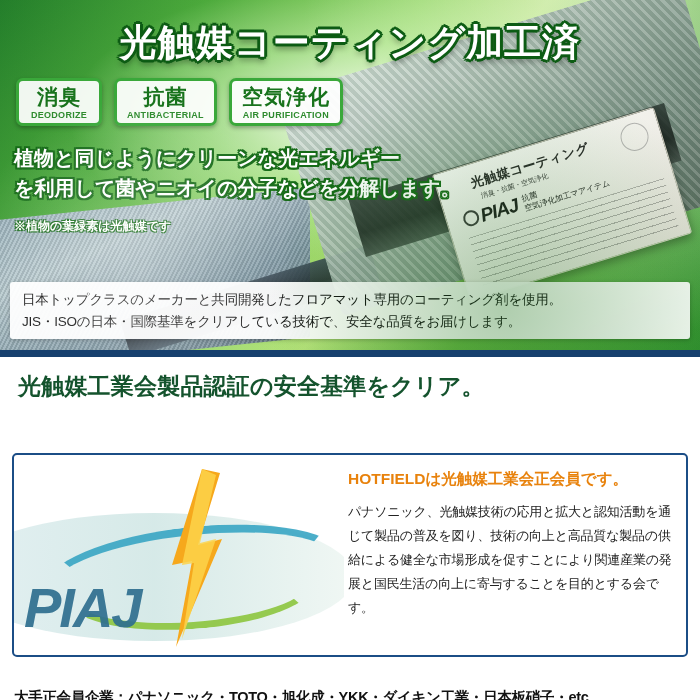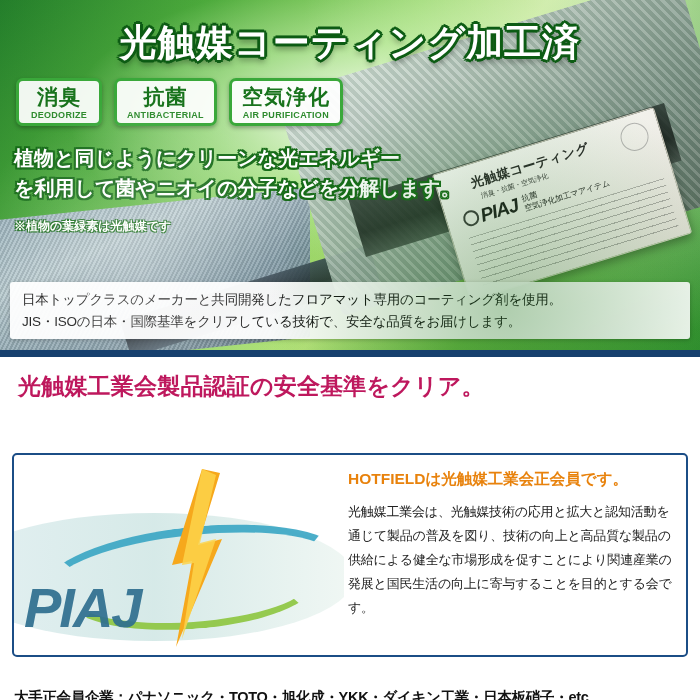--- a/index.html
+++ b/index.html
@@ -224,21 +224,21 @@
     position: absolute;
     left: 0; top: 357px;
     width: 700px; height: 343px;
     background: #ffffff;
   }
   .lead {
     position: absolute;
     left: 18px; top: 12px;
     font-size: 23px;
     font-weight: bold;
-    color: #be185d;
+    color: #14532d;
     line-height: 1.55;
     letter-spacing: 0.2px;
     text-align: center;
   }
 
   
   .piaj-card {
     position: absolute;
     left: 12px; top: 96px;
     width: 676px; height: 204px;
@@ -391,20 +391,20 @@
         <div class="swoosh2"></div>
         <div class="swoosh3"></div>
         <svg class="bolt" viewBox="0 0 66 178">
           <polygon points="40,0 10,96 30,92 14,178 60,70 36,76 58,4" fill="#f6a81c"></polygon>
           <polygon points="40,0 20,96 32,94 20,170 54,70 38,74 54,6" fill="#fdd34a" opacity="0.85"></polygon>
         </svg>
         <div class="piaj-word">PIAJ</div>
       </div>
       <div class="piaj-right">
         <div class="piaj-heading">HOTFIELDは光触媒工業会正会員です。</div>
-        <div class="piaj-body">光触媒工業会は、光触媒技術の応用と拡大と認知活動を通じて製品の普及を図り、技術の向上と高品質な製品の供給による健全な市場形成を促すことにより関連産業の発展と国民生活の向上に寄与することを目的とする会です。</div>
+        <div class="piaj-body">パナソニック、光触媒技術の応用と拡大と認知活動を通じて製品の普及を図り、技術の向上と高品質な製品の供給による健全な市場形成を促すことにより関連産業の発展と国民生活の向上に寄与することを目的とする会です。</div>
       </div>
     </div>
 
     <div class="members">大手正会員企業：パナソニック・TOTO・旭化成・YKK・ダイキン工業・日本板硝子・etc</div>
   </div>
 
 </div>
 
 </body></html>

